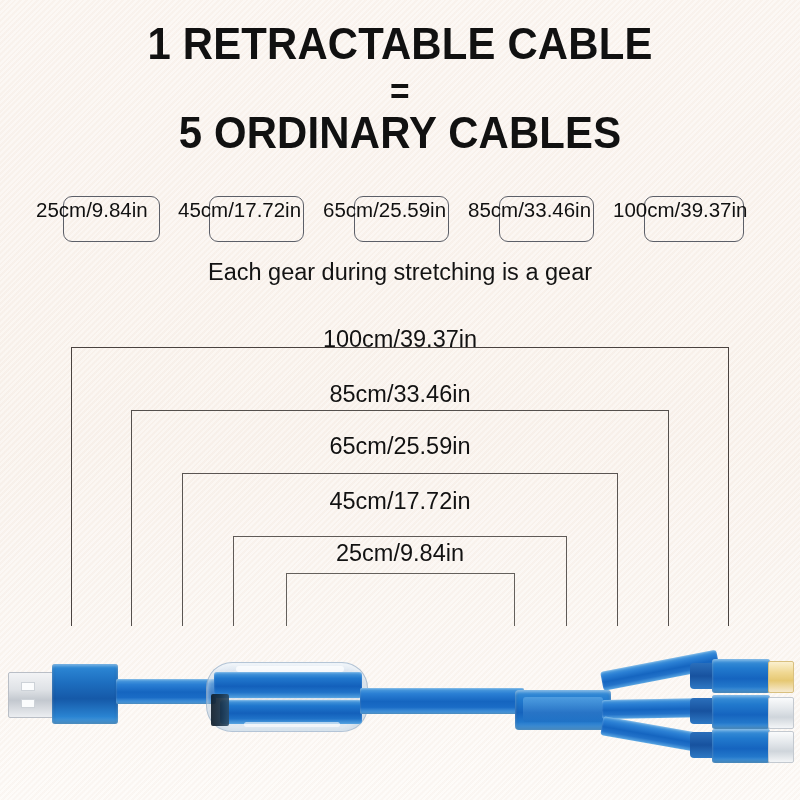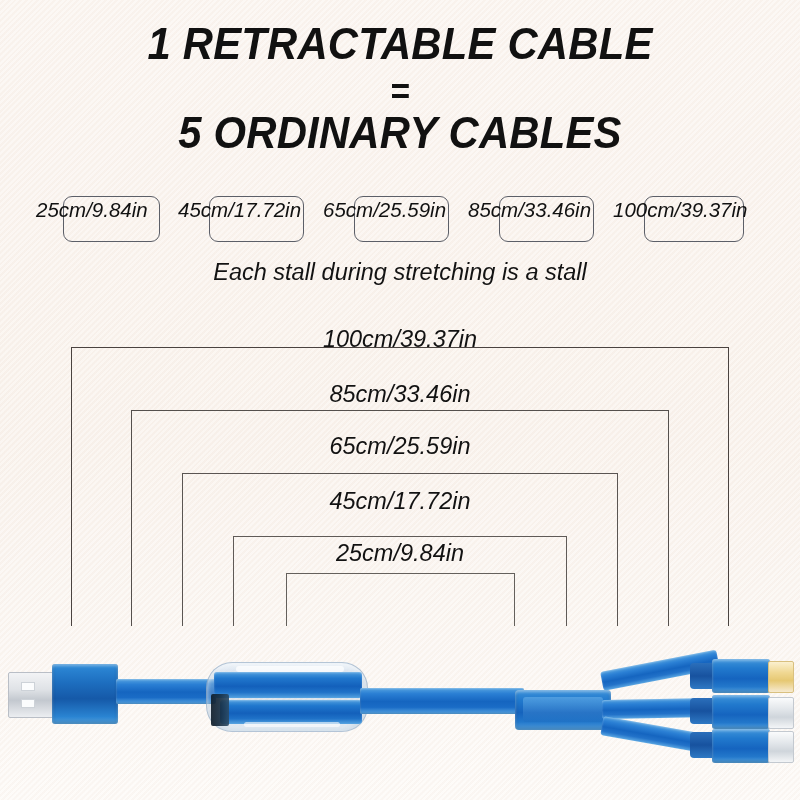--- a/index.html
+++ b/index.html
@@ -7,21 +7,20 @@
     width:800px;height:800px;
     background:#faf3ee;
     font-family:"Liberation Sans", sans-serif;
     overflow:hidden;
     position:relative;
   }
   #stage{position:relative;width:800px;height:800px;overflow:hidden;
     background:
       repeating-linear-gradient(135deg, rgba(255,255,255,.30) 0 2px, rgba(240,230,222,.18) 2px 4px),
       linear-gradient(180deg,#fbf5f0 0%, #f9f2ec 55%, #fdfaf7 100%);
-    font-style: italic;
   }
 
   
   .headline{position:absolute;left:0;width:800px;text-align:center;
     color:#111;font-weight:bold;letter-spacing:.2px;
     font-family:"Liberation Sans", sans-serif;
     transform:scaleX(.93);transform-origin:center center;white-space:nowrap;}
   #hl1{top:19px;font-size:45px;line-height:50px;}
   #hl2{top:72px;font-size:36px;line-height:40px;}
   #hl3{top:108px;font-size:45px;line-height:50px;}
@@ -144,21 +143,21 @@
   <div class="gearbox" style="left:354px;top:196px;width:93px;height:44px;"></div>
   <div class="gearbox" style="left:499px;top:196px;width:93px;height:44px;"></div>
   <div class="gearbox" style="left:644px;top:196px;width:98px;height:44px;"></div>
 
   <div class="gearlabel" style="left:36px;top:198px;">25cm/9.84in</div>
   <div class="gearlabel" style="left:178px;top:198px;">45cm/17.72in</div>
   <div class="gearlabel" style="left:323px;top:198px;">65cm/25.59in</div>
   <div class="gearlabel" style="left:468px;top:198px;">85cm/33.46in</div>
   <div class="gearlabel" style="left:613px;top:198px;">100cm/39.37in</div>
 
-  <div id="subtitle">Each stall during stretching is a stall</div>
+  <div id="subtitle">Each gear during stretching is a gear</div>
 
   <div class="brlabel" style="top:325px;">100cm/39.37in</div>
   <div class="bracket b1" style="left:71px;top:347px;width:656px;height:278px;"></div>
 
   <div class="brlabel" style="top:380px;">85cm/33.46in</div>
   <div class="bracket b2" style="left:131px;top:410px;width:536px;height:215px;"></div>
 
   <div class="brlabel" style="top:432px;">65cm/25.59in</div>
   <div class="bracket b3" style="left:182px;top:473px;width:434px;height:152px;"></div>
 

